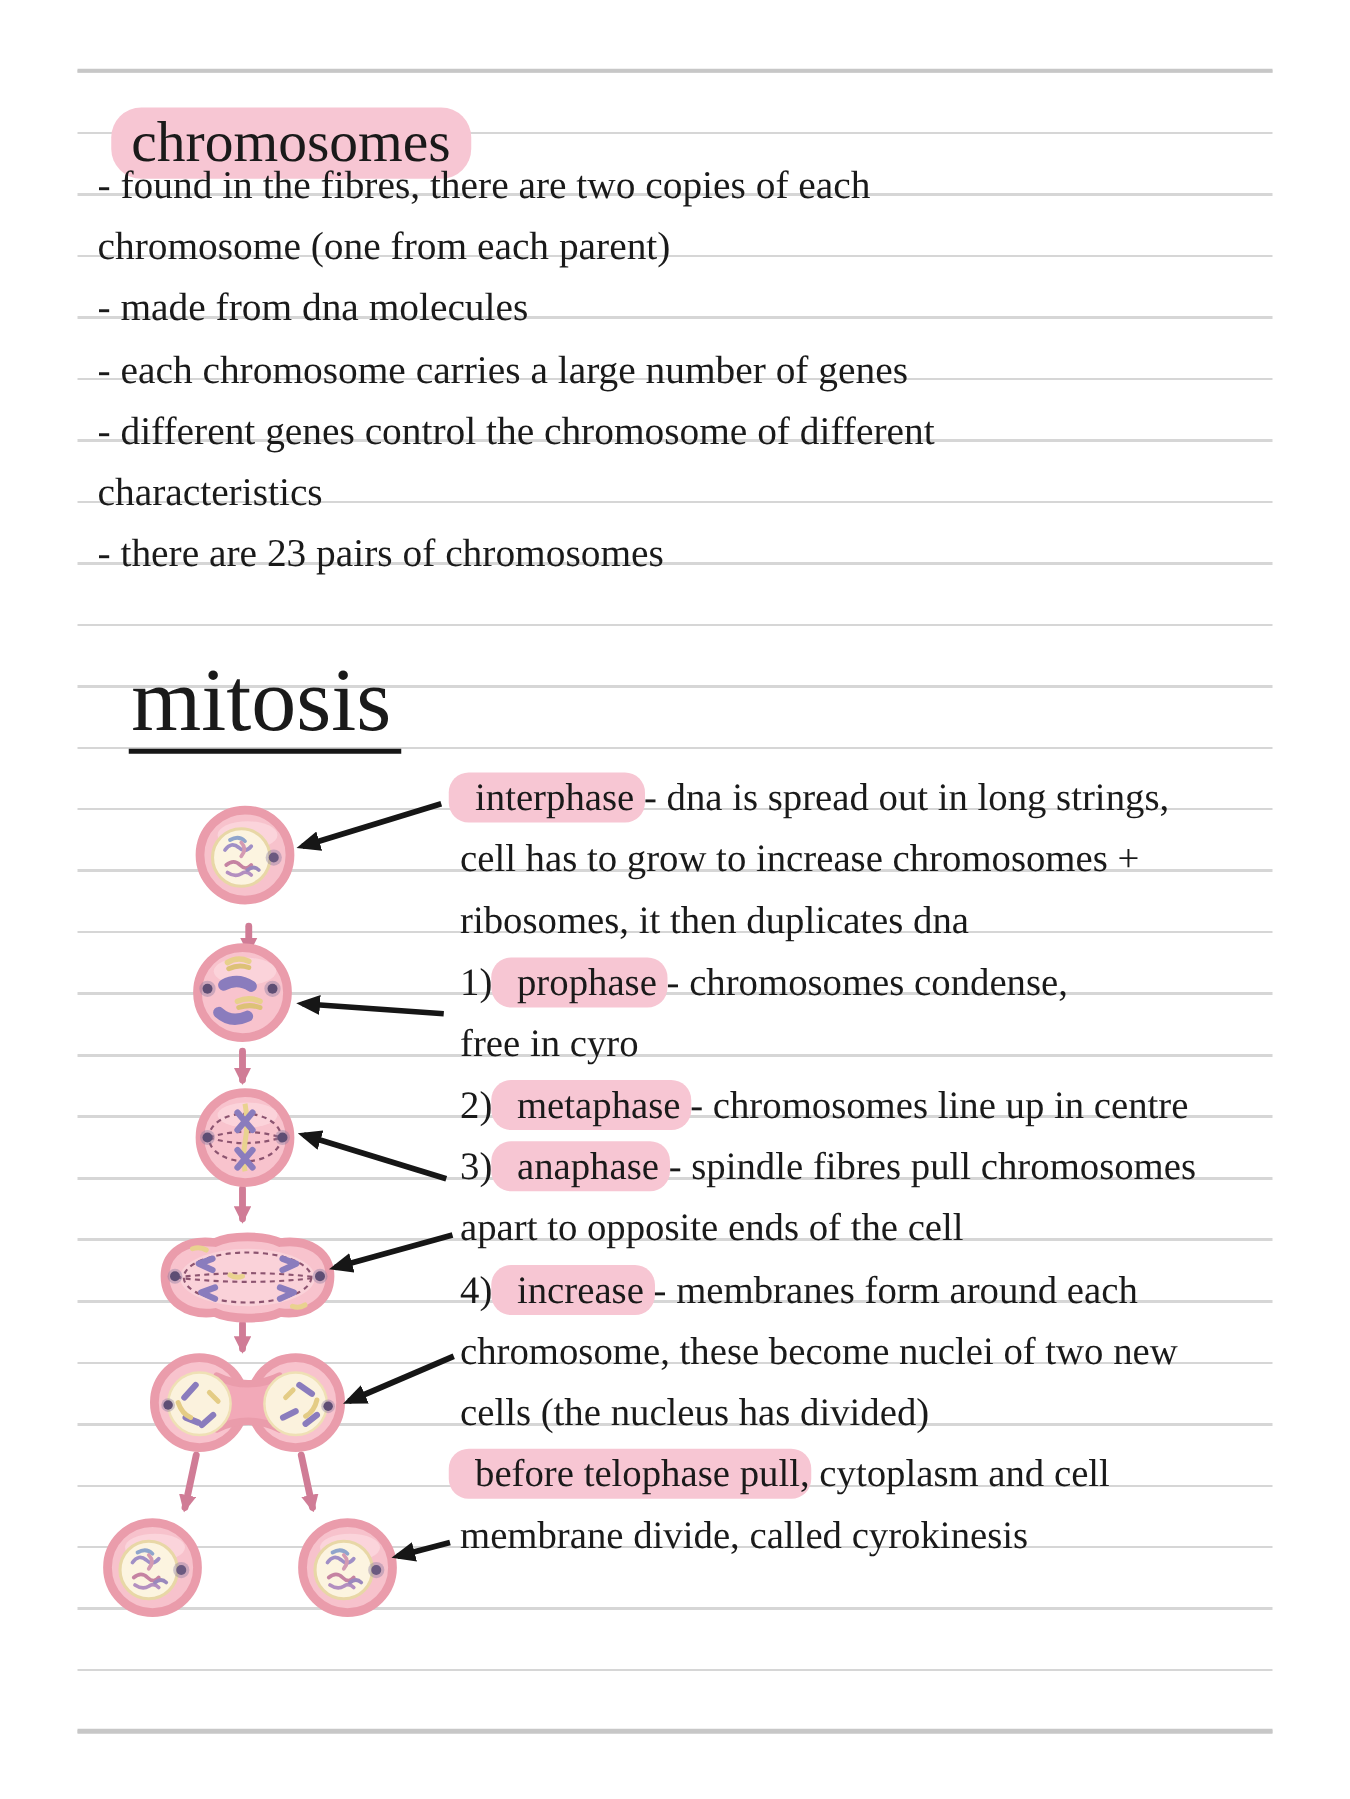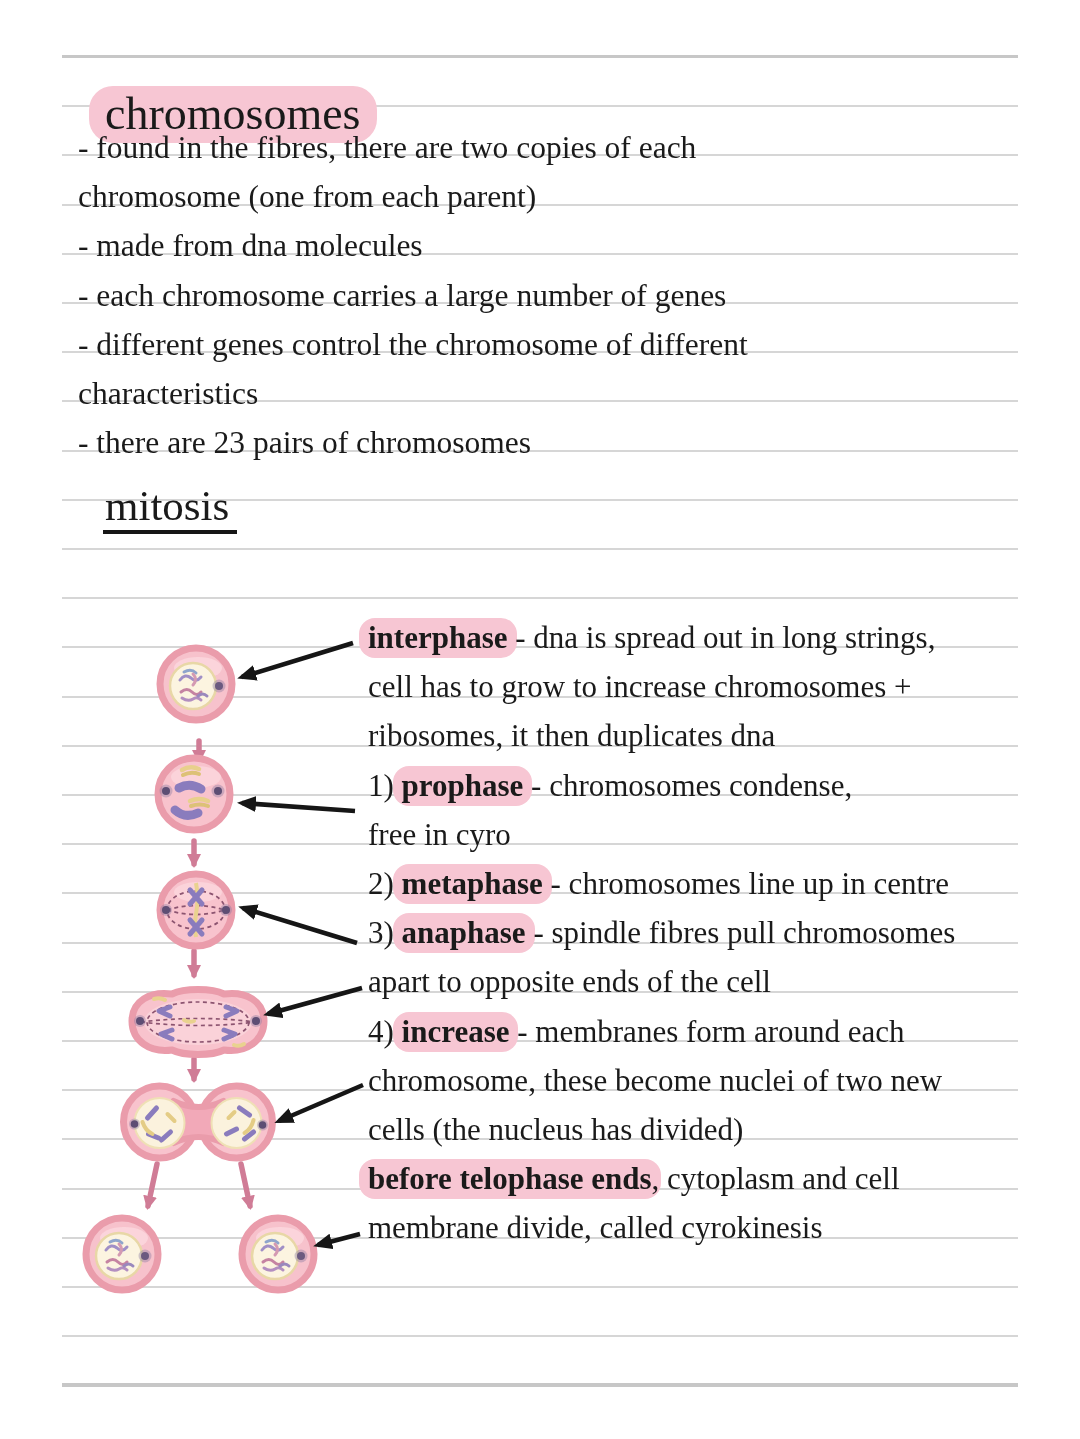--- a/index.html
+++ b/index.html
@@ -18,30 +18,30 @@
     position:absolute;left:89px;top:72px;font-size:46px;line-height:1.1;white-space:nowrap;margin-top:17px;
   }
   .title-chromosomes .pill{
     background:#f7c6d3;border-radius:24px;padding:2px 16px 4px 16px;
   }
   .chromosome-notes{
     position:absolute;left:78px;top:123px;font-size:31.5px;
   }
   .note-line{height:49.2px;line-height:49.2px;white-space:pre;}
   .title-mitosis{
-    position:absolute;left:103px;top:484px;font-size:43px;line-height:1.0;
+    position:absolute;left:103px;top:524px;font-size:72px;line-height:1.0;
   }
   .title-mitosis .underlined{
     display:inline-block;border-bottom:4px solid #161616;padding:0 8px 3px 2px;
   }
   .mitosis-notes{
     position:absolute;left:368px;top:613px;font-size:31px;
   }
   .hl{
-    background:#f7c6d3;border-radius:16px;padding:2px 9px 3px 9px;margin:0 -9px;font-weight:bold;
+    background:#f7c6d3;border-radius:16px;padding:2px 9px 3px 21px;margin:0 -9px;
   }
   .diagram-svg{position:absolute;left:60px;top:610px;pointer-events:none;}
 </style>
 </head>
 <body>
 
 <div class="ruling"></div>
 <div class="rule-bold rule-top"></div>
 <div class="rule-bold rule-bottom"></div>
 
@@ -207,15 +207,15 @@
     <div class="note-line"><span>cell has to grow to increase chromosomes +</span></div>
     <div class="note-line"><span>ribosomes, it then duplicates dna</span></div>
     <div class="note-line"><span>1) </span><span class="hl">prophase</span><span> - chromosomes condense,</span></div>
     <div class="note-line"><span>free in cyro</span></div>
     <div class="note-line"><span>2) </span><span class="hl">metaphase</span><span> - chromosomes line up in centre</span></div>
     <div class="note-line"><span>3) </span><span class="hl">anaphase</span><span> - spindle fibres pull chromosomes</span></div>
     <div class="note-line"><span>apart to opposite ends of the cell</span></div>
     <div class="note-line"><span>4) </span><span class="hl">increase</span><span> - membranes form around each</span></div>
     <div class="note-line"><span>chromosome, these become nuclei of two new</span></div>
     <div class="note-line"><span>cells (the nucleus has divided)</span></div>
-    <div class="note-line"><span class="hl">before telophase ends</span><span>, cytoplasm and cell</span></div>
+    <div class="note-line"><span class="hl">before telophase pull</span><span>, cytoplasm and cell</span></div>
     <div class="note-line"><span>membrane divide, called cyrokinesis</span></div>
   </div>
 
 </body></html>

